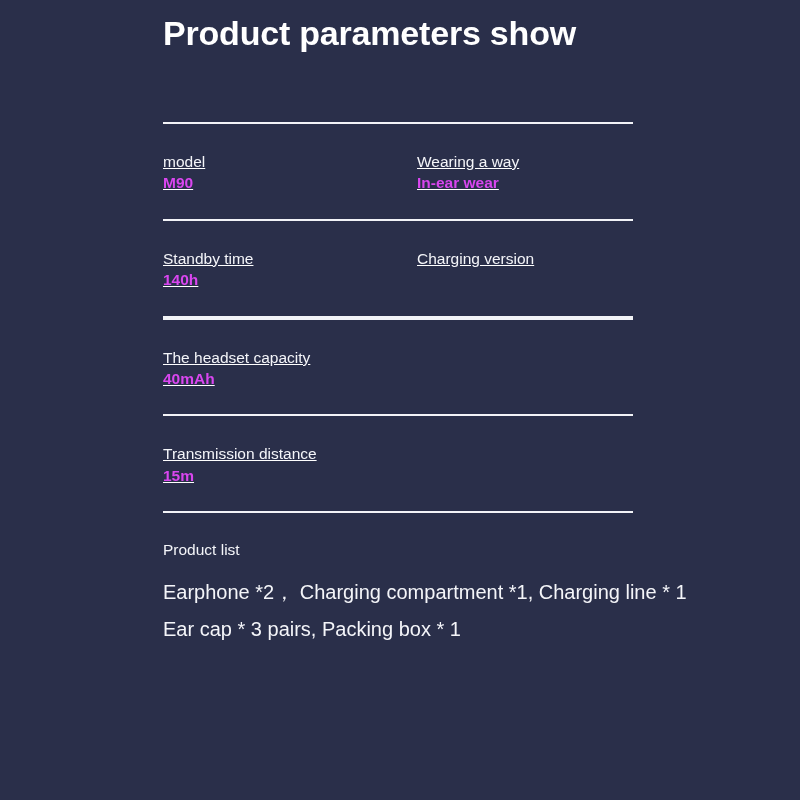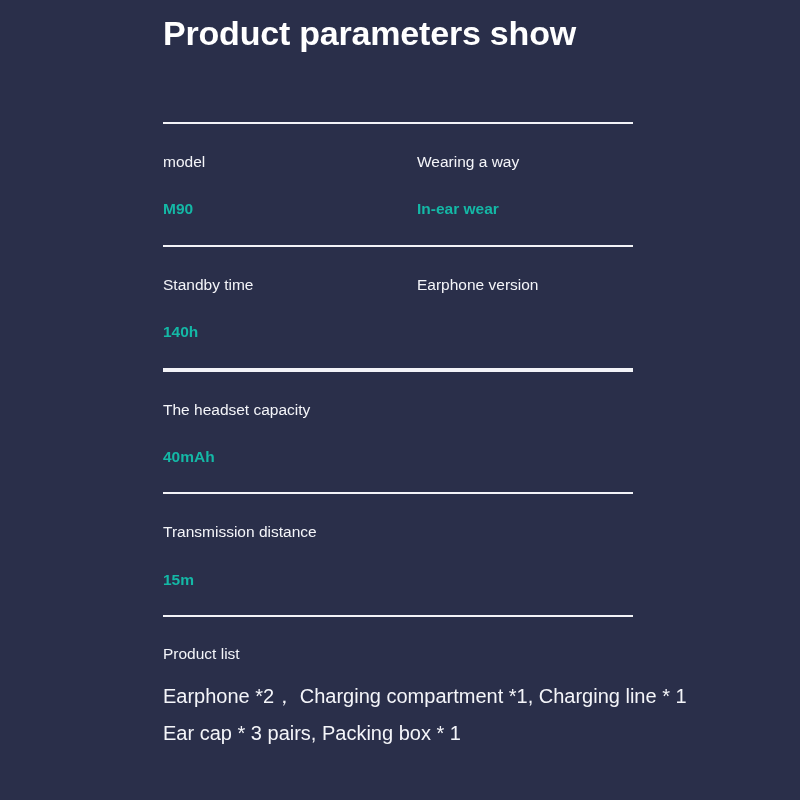--- a/index.html
+++ b/index.html
@@ -52,38 +52,39 @@
   .spec-row {
     display: flex;
     flex-direction: row;
     align-items: flex-start;
   }
 
   .spec-row.pad-a { padding: 28px 0 26px 0; }
 
   .cell {
     box-sizing: border-box;
+    text-decoration: underline;
   }
   .cell.left  { width: 254px; flex: 0 0 254px; }
   .cell.right { width: 216px; flex: 0 0 216px; }
 
   .cell-label {
     font-size: 15.5px;
     font-weight: normal;
     color: #f4f5f9;
     line-height: 1.25;
     white-space: nowrap;
   }
 
   .cell-value {
     font-size: 15.5px;
     font-weight: bold;
-    color: #14b8a6;
+    color: #d946ef;
     line-height: 1.25;
-    margin-top: 28px;
+    margin-top: 2px;
     white-space: nowrap;
   }
 
   .list-block {
     padding: 27px 0 0 0;
   }
   .list-title {
     font-size: 15.5px;
     font-weight: normal;
     color: #f4f5f9;
@@ -122,21 +123,21 @@
       </div>
     </div>
 
     <div class="divider"></div>
     <div class="spec-row pad-a">
       <div class="cell left">
         <div class="cell-label">Standby time</div>
         <div class="cell-value">140h</div>
       </div>
       <div class="cell right">
-        <div class="cell-label">Earphone version</div>
+        <div class="cell-label">Charging version</div>
       </div>
     </div>
 
     <div class="divider"></div>
 
     <div class="divider"></div>
     <div class="spec-row pad-a">
       <div class="cell right">
         <div class="cell-label">The headset capacity</div>
         <div class="cell-value">40mAh</div>

